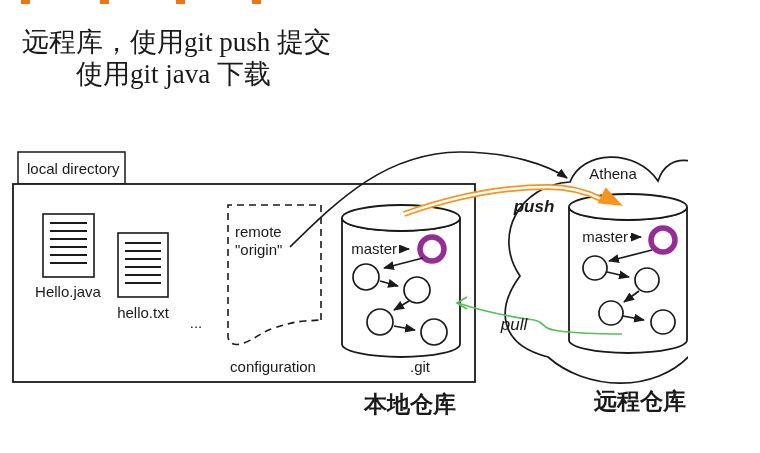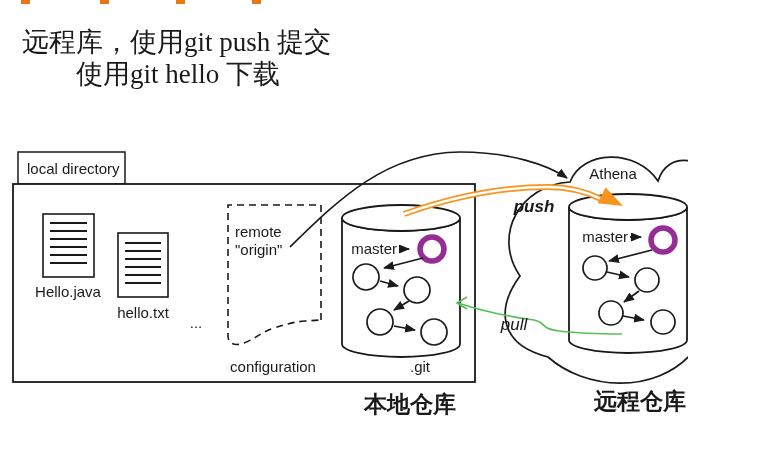--- a/index.html
+++ b/index.html
@@ -14,21 +14,21 @@
   .cap{font-family:"Liberation Serif",serif;font-weight:bold;font-size:23px;}
   .actlbl{font-weight:bold;font-style:italic;font-size:17px;}
   .pulllbl{font-style:italic;font-size:17px;}
 </style>
 </head>
 <body>
 
 <div id="stage">
 
   <div id="hdr1" class="hdr">远程库，使用git push 提交</div>
-  <div id="hdr2" class="hdr">使用git hello 下载</div>
+  <div id="hdr2" class="hdr">使用git java 下载</div>
 
   <svg width="760" height="453" viewBox="0 0 760 453">
     <defs>
       <marker id="arrB" markerWidth="12" markerHeight="10" refX="10" refY="4.5" orient="auto" markerUnits="userSpaceOnUse">
         <path d="M0,0 L11,4.5 L0,9 Z" fill="#1a1a1a"></path>
       </marker>
     </defs>
 
     <g>
       <rect x="21" y="0" width="9" height="4" fill="#e87816"></rect>

